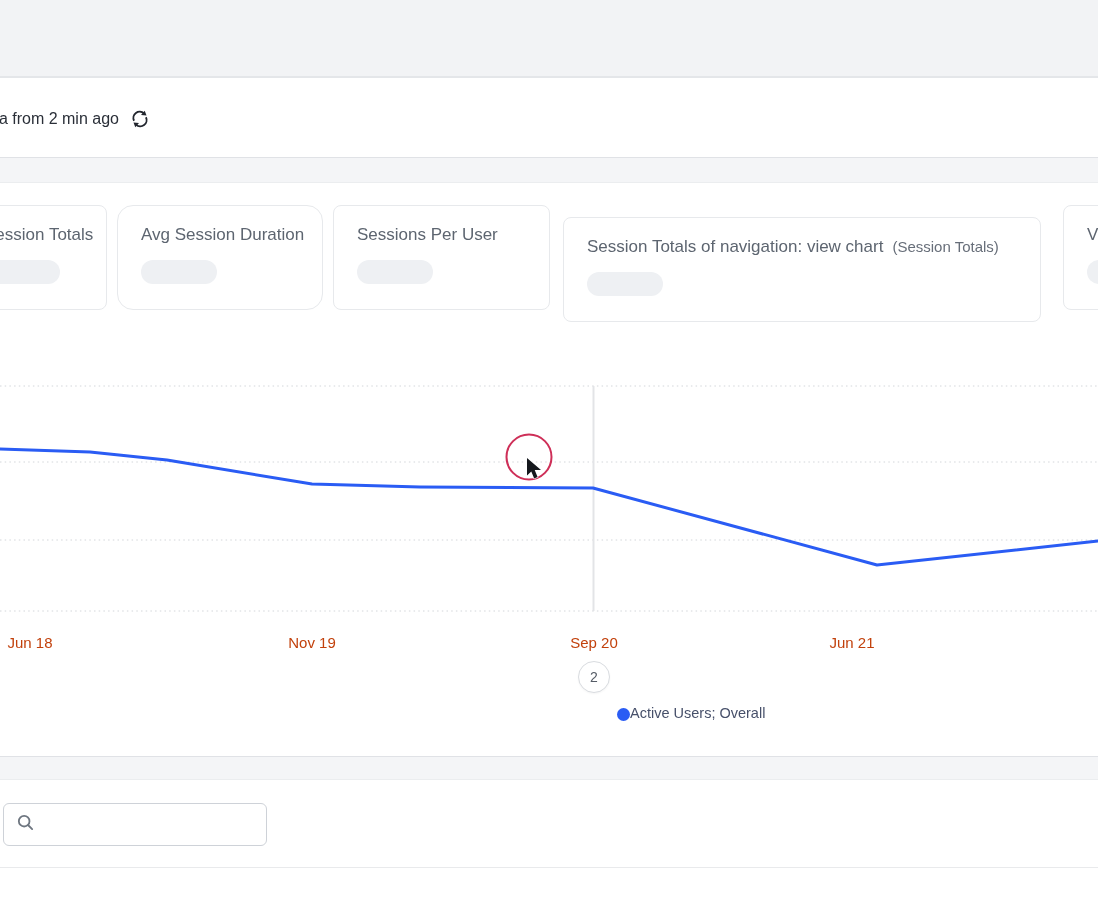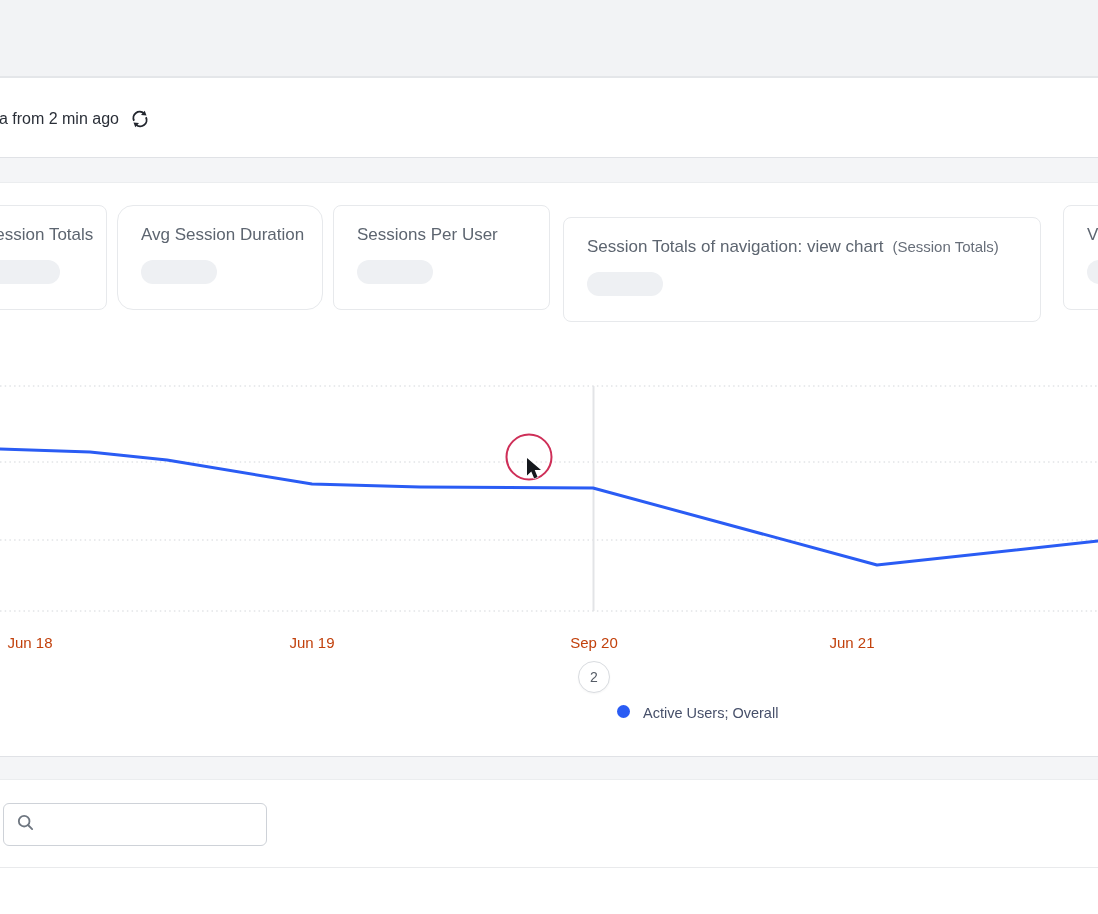--- a/index.html
+++ b/index.html
@@ -39,21 +39,21 @@
   .marker-line { stroke:#e3e4e7; stroke-width:2; }
   .series-line { fill:none; stroke-width:3; stroke-linejoin:round; stroke-linecap:round; }
   .x-axis { position:absolute; left:0; top:634px; width:100%; height:20px; }
   .x-tick { position:absolute; transform:translateX(-50%); font-size:15px; color:#c2410c; white-space:nowrap; }
 
   .annotation-badge { position:absolute; left:578px; top:661px; width:32px; height:32px;
     background:#fff; border:1px solid #d9dce0; border-radius:50%;
     display:flex; align-items:center; justify-content:center;
     font-size:14px; color:#555c66; cursor:pointer; box-shadow:0 1px 2px rgba(0,0,0,0.04); }
 
-  .legend { position:absolute; left:617px; top:705px; display:flex; align-items:flex-start; gap:13px; cursor:pointer; }
+  .legend { position:absolute; left:617px; top:705px; display:flex; align-items:flex-end; cursor:pointer; }
   .legend-dot { width:13px; height:13px; border-radius:50%; }
   .legend-label { font-size:14.5px; color:#47506a; }
 
   
   .search-box { position:absolute; left:3px; top:803px; width:264px; height:43px;
     background:#fff; border:1px solid #ced2d8; border-radius:6px;
     display:flex; align-items:center; padding:0 12px; gap:8px; }
   .search-box input { border:none; outline:none; flex:1; font-size:15px; color:#2a2f38;
     font-family:"Liberation Sans", sans-serif; background:transparent; }
   .bottom-divider { position:absolute; left:0; top:867px; width:100%; height:1px; background:#e9eaec; }
@@ -110,21 +110,21 @@
       <line x1="0" x2="1098" y1="2" y2="2" class="gridline"></line>
       <line x1="0" x2="1098" y1="78" y2="78" class="gridline"></line>
       <line x1="0" x2="1098" y1="156" y2="156" class="gridline"></line>
       <line x1="0" x2="1098" y1="227" y2="227" class="gridline"></line>
       <line x1="593.5" x2="593.5" y1="2" y2="227" class="marker-line"></line>
       <polyline class="series-line" stroke="#2a5cf4" points="0,65 90,68 167,76 312,100 420,103 593,104 877,181 1098,157"></polyline>
     </svg>
 
   <div class="x-axis" id="x-axis">
       <span class="x-tick" style="left: 30px;">Jun 18</span>
-      <span class="x-tick" style="left: 312px;">Jun 19</span>
+      <span class="x-tick" style="left: 312px;">Nov 19</span>
       <span class="x-tick" style="left: 594px;">Sep 20</span>
       <span class="x-tick" style="left: 852px;">Jun 21</span>
     </div>
 
   <div class="annotation-badge">
     <span>2</span>
   </div>
 
   <div class="legend">
     <span class="legend-dot" id="legend-dot" style="background: rgb(42, 92, 244);"></span>

